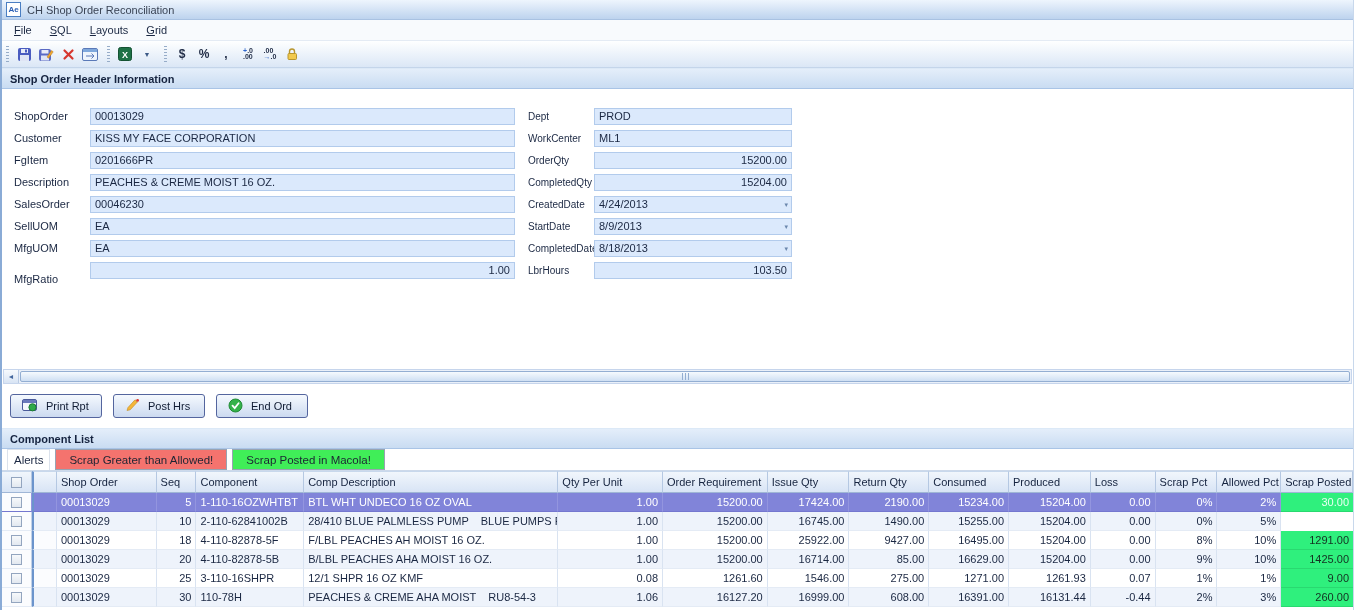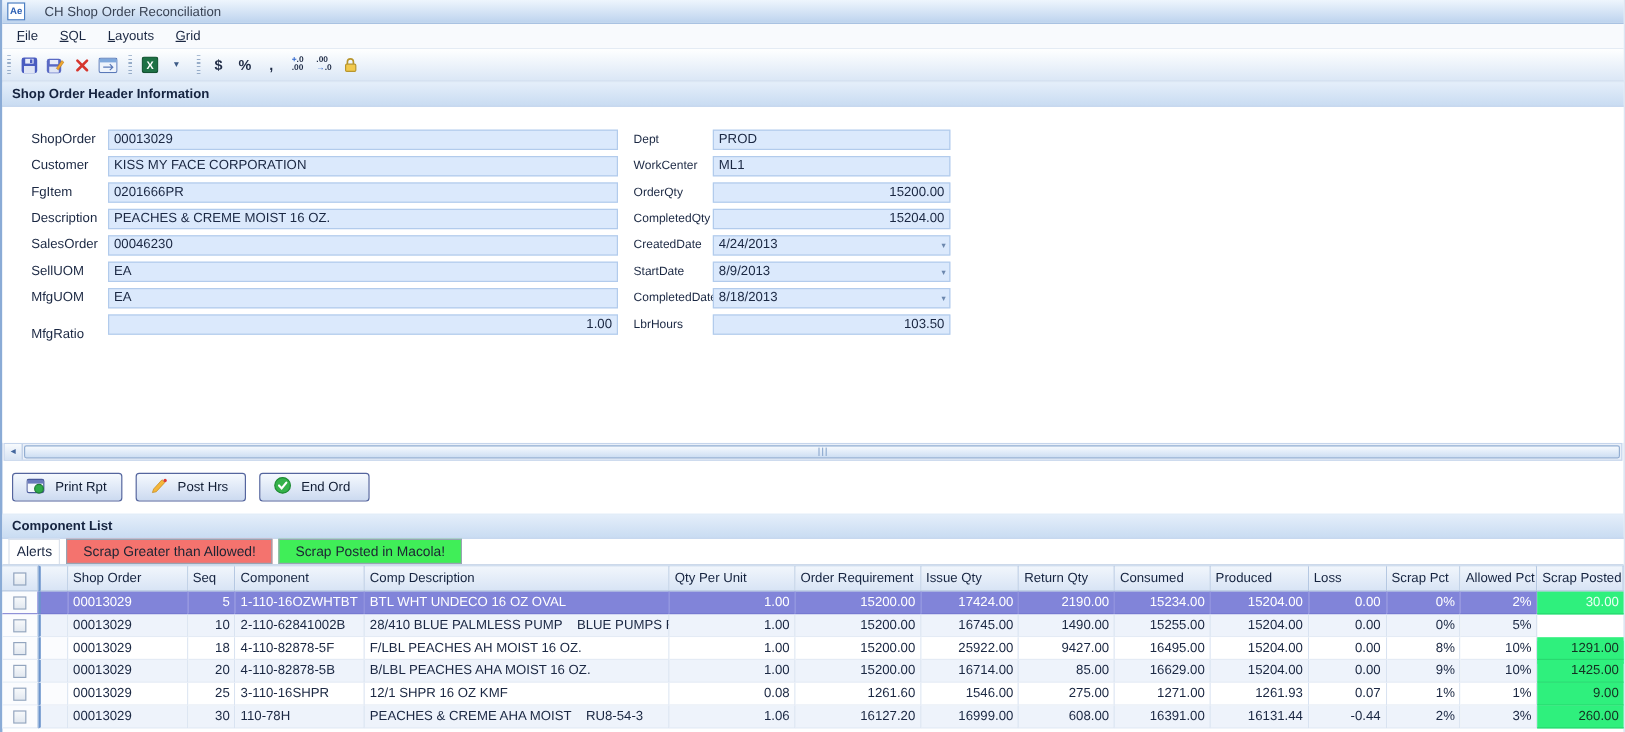--- a/index.html
+++ b/index.html
@@ -1,20 +1,20 @@
 <!DOCTYPE html>
 <html><head>
 <meta charset="utf-8">
 <style>
   * { margin:0; padding:0; box-sizing:border-box; }
   body { width:1354px; height:610px; font-family:"Liberation Sans", sans-serif; font-size:11px; color:#1a2742; background:#fff; overflow:hidden; }
   .window { width:1354px; height:610px; border-left:2px solid #8aabd6; border-right:1px solid #c8d8ec; background:#fff; }
 
   
-  .titlebar { height:20px; background:linear-gradient(#eef5fd,#bdd3ee); border-bottom:1px solid #a9c2e2; display:flex; align-items:center; padding-left:4px; gap:16px; }
+  .titlebar { height:20px; background:linear-gradient(#eef5fd,#bdd3ee); border-bottom:1px solid #a9c2e2; display:flex; align-items:center; padding-left:4px; gap:6px; }
   .app-icon { width:15px; height:15px; background:#fff; border:1px solid #4a7ec2; color:#2b5fb4; font-size:8px; font-weight:bold; display:flex; align-items:center; justify-content:center; }
   .title-text { color:#3a4455; }
 
   
   .menubar { height:21px; background:#f8fafd; border-bottom:1px solid #e4ebf4; display:flex; align-items:center; padding-left:3px; }
   .menu-item { padding:3px 9px; cursor:default; }
 
   
   .toolbar { height:27px; background:linear-gradient(#feffff,#dbe7f6); border-bottom:1px solid #c4d5ea; display:flex; align-items:center; padding-left:2px; }
   .tool-group { display:flex; align-items:center; height:24px; padding:0 4px 0 2px; }
@@ -27,21 +27,21 @@
 
   
   .section-header { height:21px; background:linear-gradient(#e4eefa,#c9dcf2); border-bottom:1px solid #a9c4e6; border-top:1px solid #dce9f7; display:flex; align-items:center; padding-left:8px; font-weight:bold; color:#15233f; }
 
   
   .form-area { position:relative; height:280px; background:#fff; }
   .form-col { position:absolute; top:16px; }
   .form-col.left { left:0; width:513px; }
   .form-col.right { left:520px; width:270px; }
   .form-row { display:flex; align-items:center; height:22px; }
-  .form-label { padding-left:24px; }
+  .form-label { padding-left:12px; }
   .left .form-label { width:88px; }
   .right .form-label { width:72px; padding-left:6px; font-size:10px; }
   .form-row.offset-label .form-label span { display:inline-block; transform:translateY(9px); }
   .form-field { flex:1; height:17px; background:#dbe9fc; border:1px solid #b2cbec; display:flex; align-items:center; padding:0 4px; position:relative; overflow:hidden; white-space:nowrap; }
   .form-field.right-align { justify-content:flex-end; }
   .cal-arrow { position:absolute; right:3px; top:4px; font-size:7px; color:#6c87ad; }
 
   
   .hscroll { height:15px; margin:0 1px; background:#eaf0f9; border:1px solid #c6d5ec; display:flex; align-items:center; }
   .scroll-arrow { width:15px; height:13px; display:flex; align-items:center; justify-content:center; font-size:7px; color:#44679e; background:linear-gradient(#f7fafd,#d8e4f4); border-right:1px solid #b9cbe4; }

